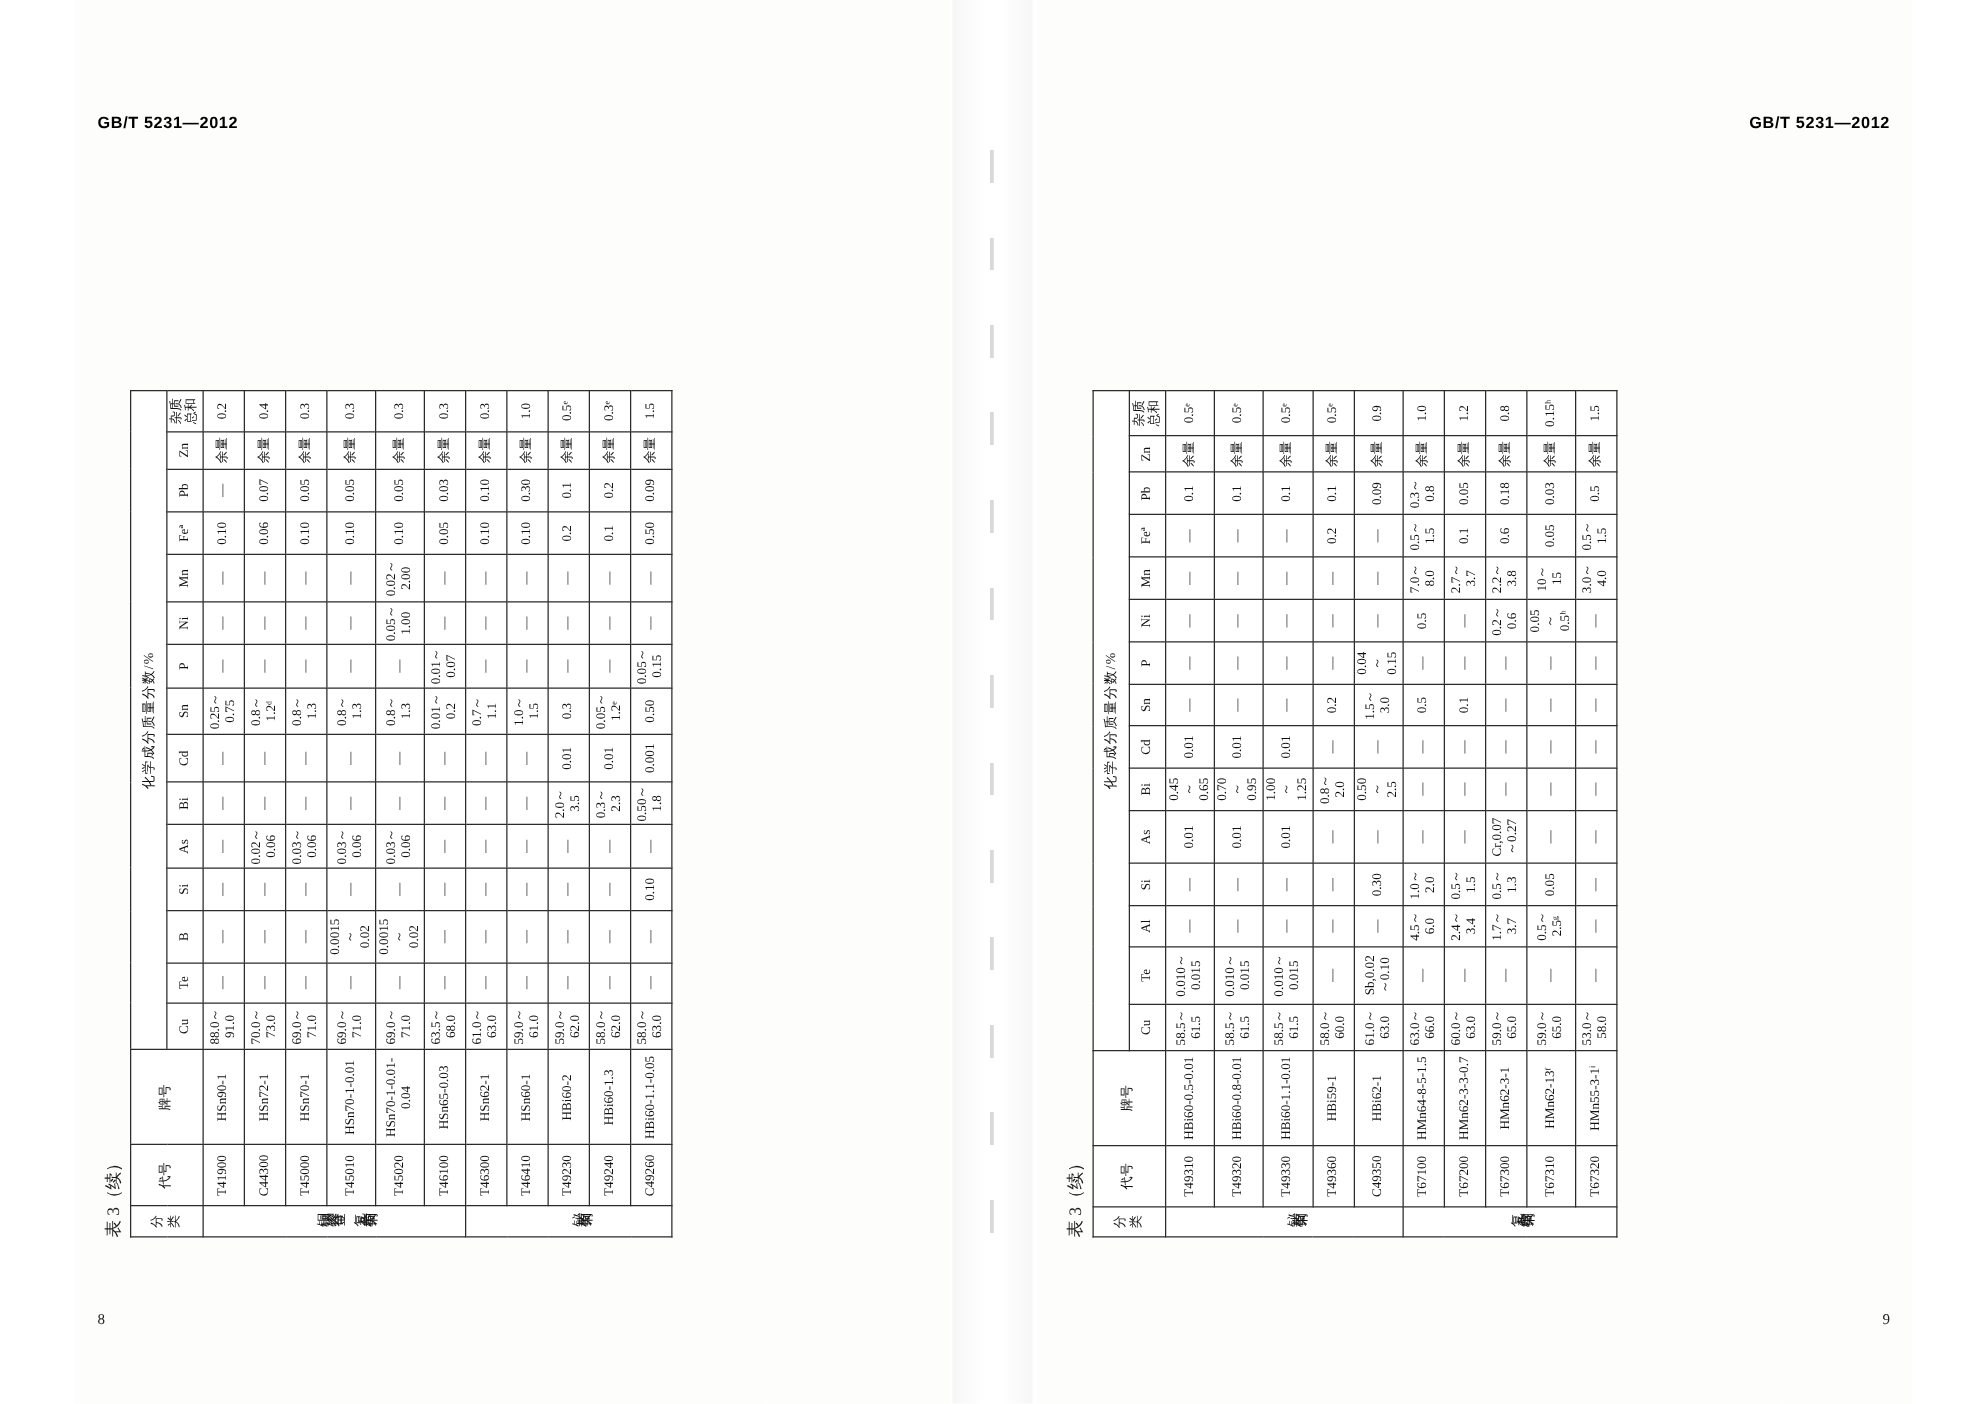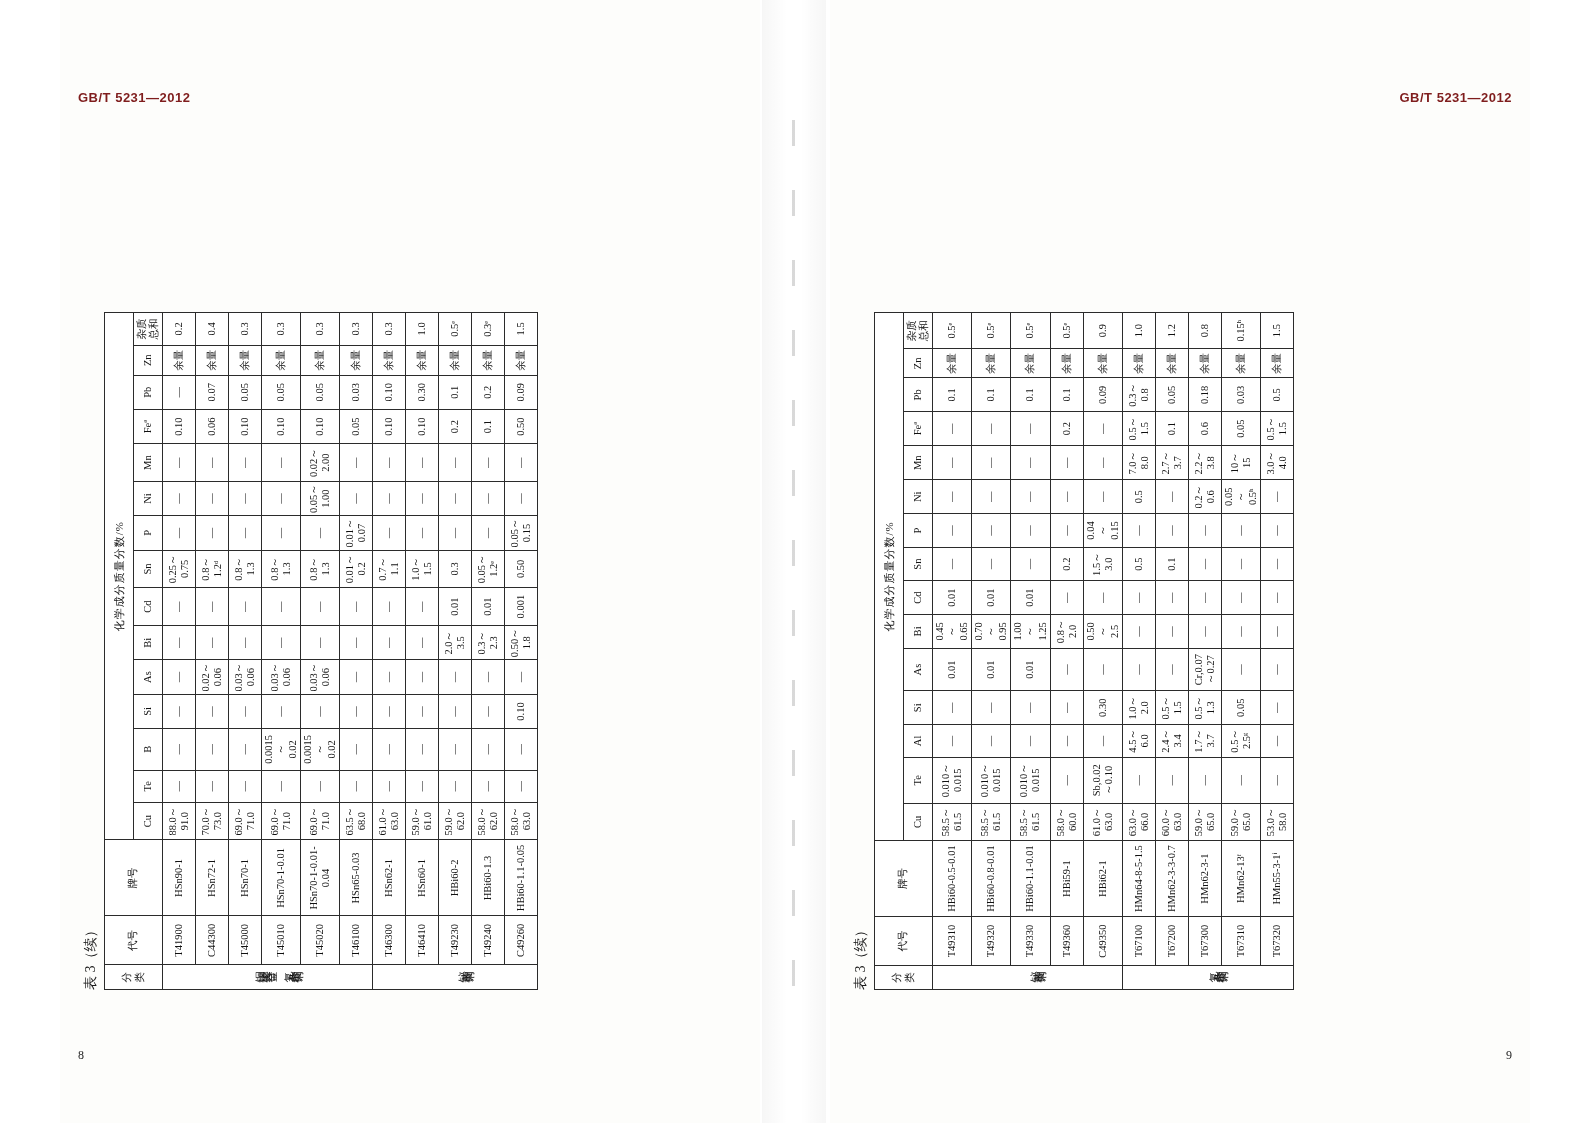--- a/index.html
+++ b/index.html
@@ -15,21 +15,21 @@
     position:absolute;top:0;bottom:0;
     background:#fdfdfb;
   }
   .page.left{left:60px;width:700px;}
   .page.right{left:830px;width:700px;}
 
   .hdr{
     position:absolute;top:90px;
     font-family:"Liberation Sans",sans-serif;
     font-weight:bold;font-size:13px;letter-spacing:.5px;
-    color:#7f1d1d;
+    color:#000000;
   }
   .hdr.l{left:18px;}
   .hdr.r{right:18px;}
 
   .pgnum{
     position:absolute;bottom:60px;
     font-family:"Liberation Serif",serif;font-size:12px;color:#222;
   }
   .pgnum.l{left:18px;}
   .pgnum.r{right:18px;}

